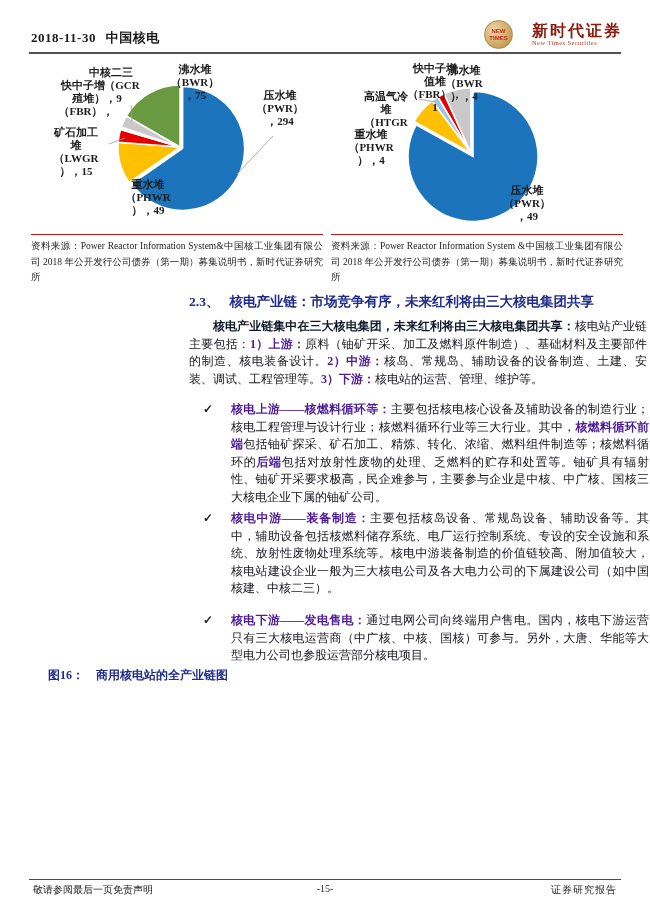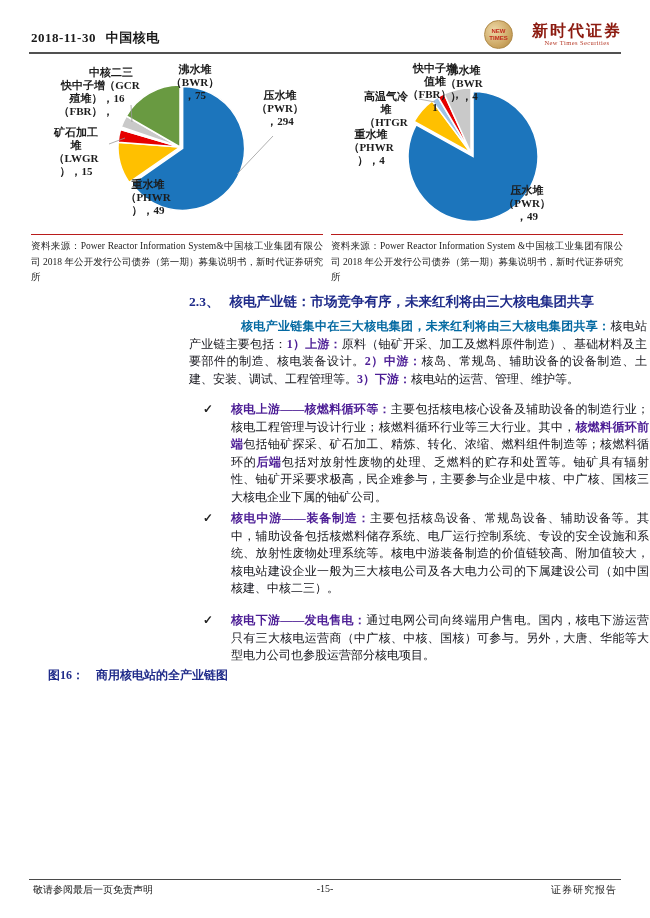--- a/index.html
+++ b/index.html
@@ -1,21 +1,21 @@
 <!DOCTYPE html>
 <html><head>
 <meta charset="utf-8">
 <style>
   html,body{margin:0;padding:0;background:#ffffff;}
   .page{position:relative;width:650px;height:896px;background:#fff;overflow:hidden;
         font-family:"Liberation Serif","DejaVu Serif",serif;color:#1c1c1c;}
   
   .header{position:absolute;top:20px;left:31px;right:28px;display:flex;justify-content:space-between;align-items:flex-end;}
   .header-date{font-size:13px;font-weight:700;color:#1a1a1a;letter-spacing:.5px;word-spacing:6px;padding-bottom:2px;}
-  .logo{display:flex;align-items:center;gap:19px;text-align:center;}
+  .logo{display:flex;align-items:center;gap:19px;}
   .logo-coin{width:27px;height:27px;border-radius:50%;flex:none;
       background:radial-gradient(circle at 35% 35%,#eed9a8,#caa45f 65%,#a9823f);
       border:1px solid #b08b4a;display:flex;flex-direction:column;align-items:center;justify-content:center;
       color:#c22a1c;font-weight:700;font-size:6px;line-height:6.5px;font-family:"Liberation Sans",sans-serif;}
   .logo-cn{font-size:16px;font-weight:700;color:#8c1b10;letter-spacing:2px;line-height:17px;}
   .logo-en{font-size:6.5px;color:#b63a28;letter-spacing:.4px;line-height:8px;}
   .hrule{position:absolute;top:52px;left:29px;right:29px;border-top:2px solid #515151;}
   
   .fig{position:absolute;top:58px;width:290px;height:176px;}
   .fig-left{left:31px;} .fig-right{left:331px;}
@@ -24,21 +24,21 @@
   .srcnote{position:absolute;top:234px;width:292px;border-top:1px solid #b91c1c;padding-top:4px;
        font-size:9.5px;line-height:15.5px;color:#222;text-align:justify;}
   .srcnote-left{left:31px;} .srcnote-right{left:331px;}
   
   .heading{position:absolute;left:189px;top:293px;width:460px;margin:0;font-size:13.5px;
        font-weight:700;color:#202c8a;}
   .heading .hnum{margin-right:10px;}
   .para{position:absolute;left:189px;top:318px;width:458px;margin:0;font-size:12px;line-height:17.5px;
        text-align:justify;text-indent:24px;color:#15151c;}
   .para .b,.btext .b{font-weight:700;color:#4c1d95;}
-  .para .c,.btext .c{color:#0369a1;margin-left:28px;}
+  .para .c,.btext .c{color:#0f172a;}
   .bullet{position:absolute;left:203px;width:446px;display:flex;}
   .bullet-1{top:401px;} .bullet-2{top:510px;} .bullet-3{top:612px;}
   .check{width:28px;flex:none;font-size:12px;font-weight:700;color:#222;line-height:17.5px;}
   .btext{flex:1;font-size:12px;line-height:17.5px;text-align:justify;color:#15151c;}
   
   .figcap{position:absolute;left:33px;top:667px;font-size:12px;font-weight:700;color:#202c8a;}
   .figcap .figlabel{margin-right:12px;padding-left:15px;}
   
   .frule{position:absolute;top:879px;left:29px;right:29px;border-top:1px solid #4a4a4a;}
   .footer{position:absolute;top:883px;left:33px;right:33px;height:16px;font-size:10px;color:#222;}
@@ -95,21 +95,21 @@
         <div>堆</div>
         <div>（LWGR</div>
         <div>），15</div>
       </div><div class="ann" style="left: 53px; top: 8px; width: 54px;">
         <div>中核二三</div>
       </div><div class="ann" style="left: 28px; top: 21px; width: 48px;">
         <div>快中子增</div>
       </div><div class="ann" style="left: 70px; top: 21px; width: 42px;">
         <div>（GCR</div>
       </div><div class="ann" style="left: 34px; top: 34px; width: 64px;">
-        <div>殖堆），16</div>
+        <div>殖堆），9</div>
       </div><div class="ann" style="left: 27px; top: 47px; width: 56px;">
         <div>（FBR），</div>
       </div></div>
   <div class="fig fig-right" id="fig1">
     <svg id="pie1" width="290" height="176" viewBox="0 0 290 176">
         <path d="M 142.03066320135537 98.44621632557522 L 142.03066320135537 33.44621632557522 A 65 65 0 1 1 85.17106270677786 66.950409753953 Z" fill="#1C75BC" stroke="#ffffff" stroke-width="1.5"></path>
         <path d="M 140 95 L 83.1403995054225 63.504193428377775 A 65 65 0 0 1 101.23612169499737 42.82374353448739 Z" fill="#FFC000" stroke="#ffffff" stroke-width="1.5"></path>
         <path d="M 140 95 L 101.23612169499737 42.82374353448739 A 65 65 0 0 1 107.00172297797536 38.99898470940263 Z" fill="#9DC3E6" stroke="#ffffff" stroke-width="1.5"></path>
         <path d="M 140 95 L 107.00172297797536 38.99898470940263 A 65 65 0 0 1 113.14120792505537 35.80873976443067 Z" fill="#E60000" stroke="#ffffff" stroke-width="1.5"></path>
         <path d="M 140 95 L 113.14120792505537 35.80873976443067 A 65 65 0 0 1 139.99999999999994 30 Z" fill="#C9C9C9" stroke="#ffffff" stroke-width="1.5"></path>

